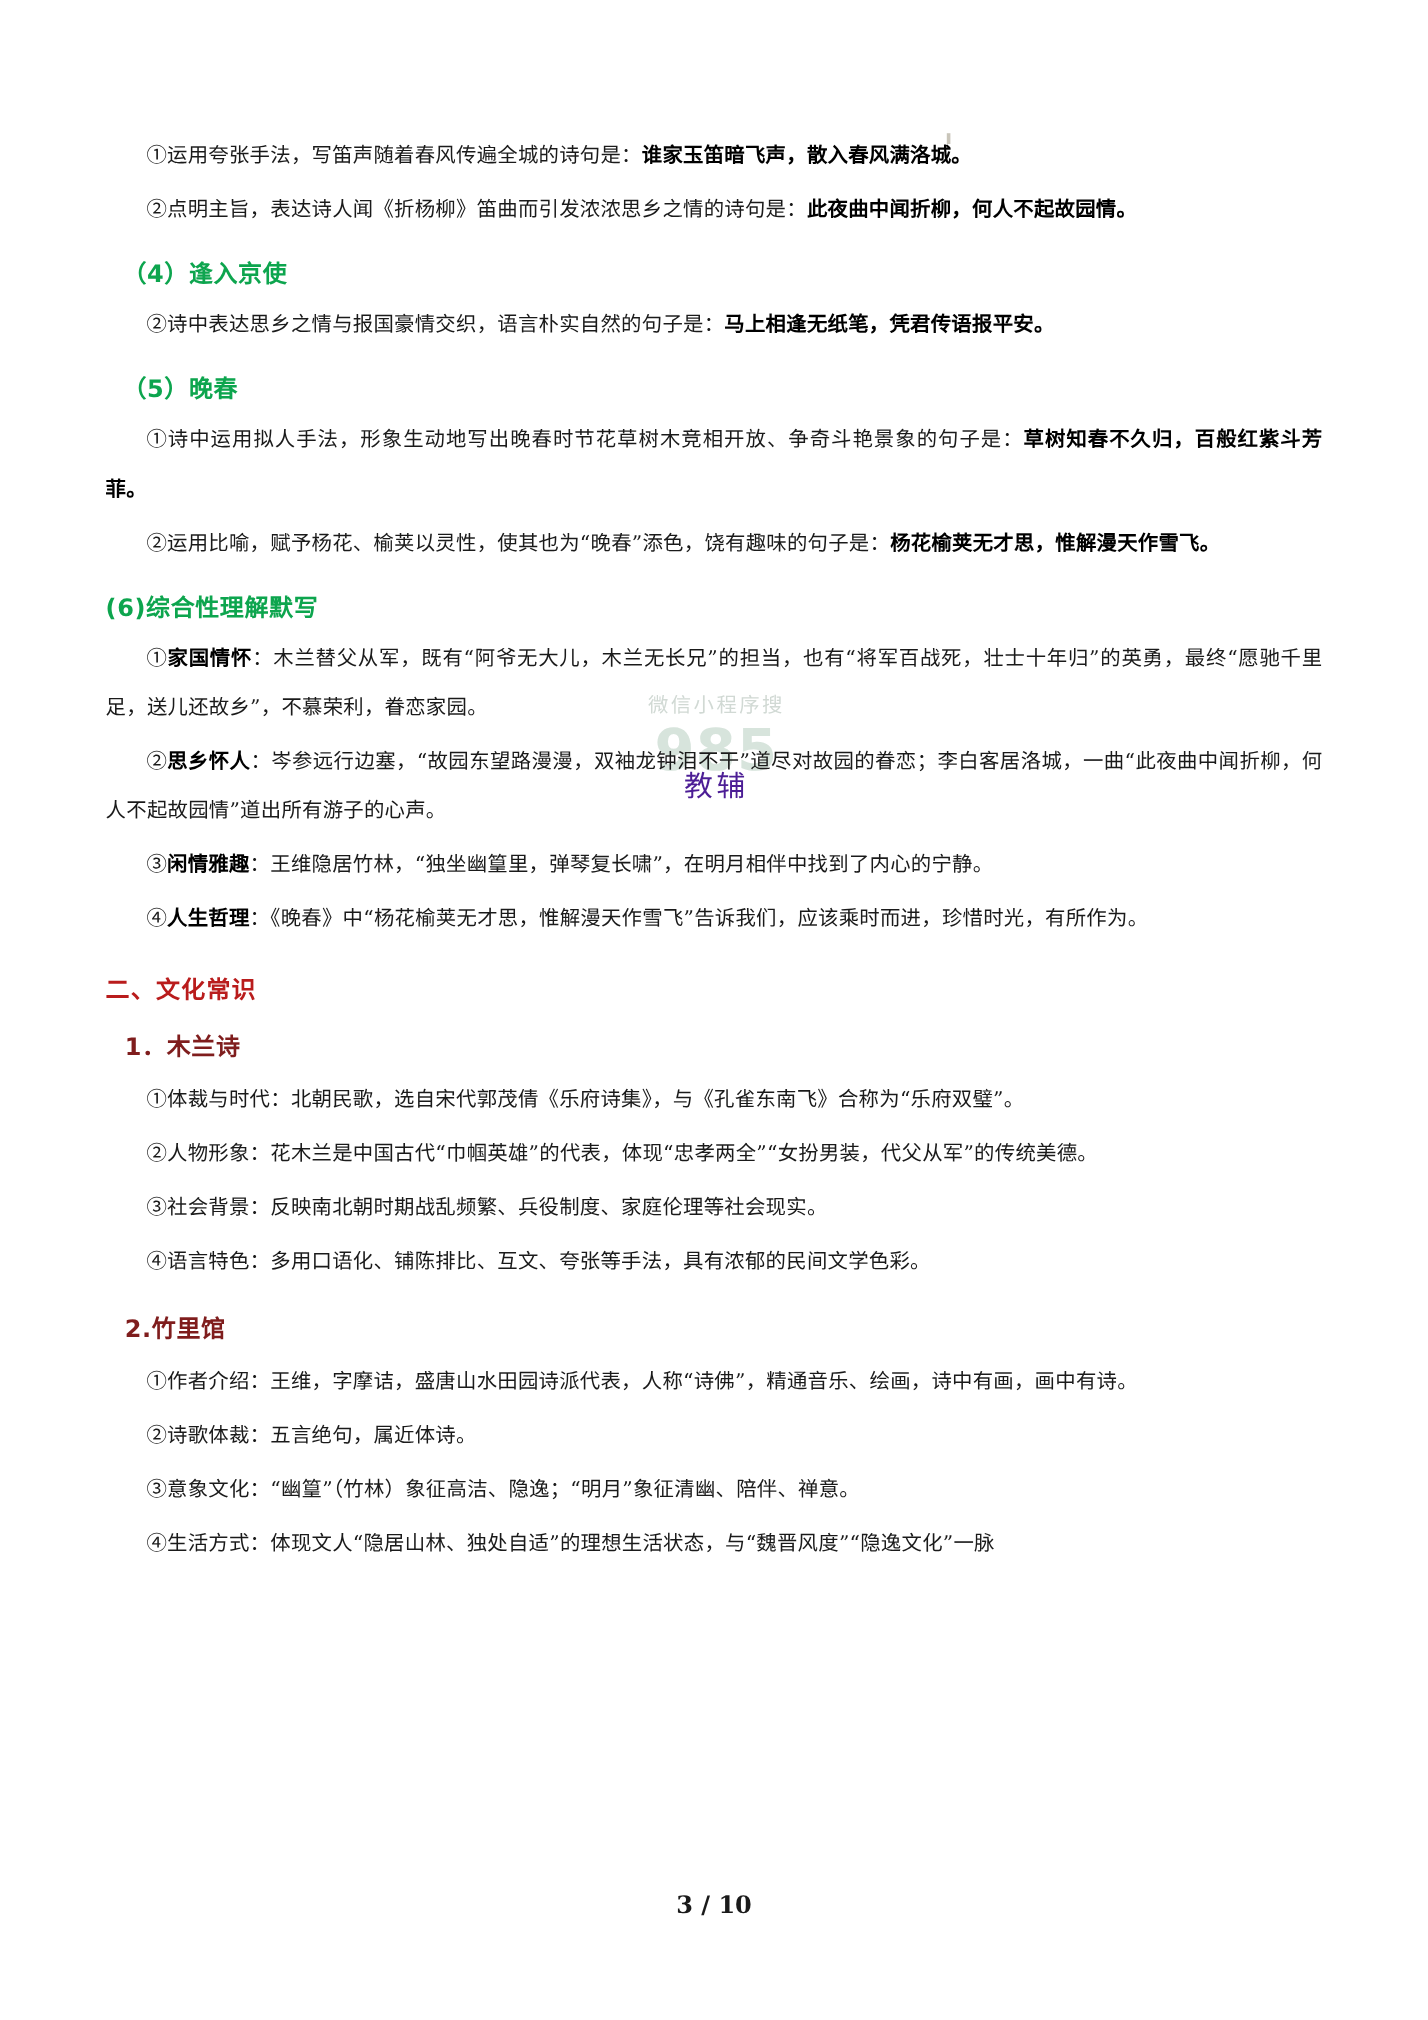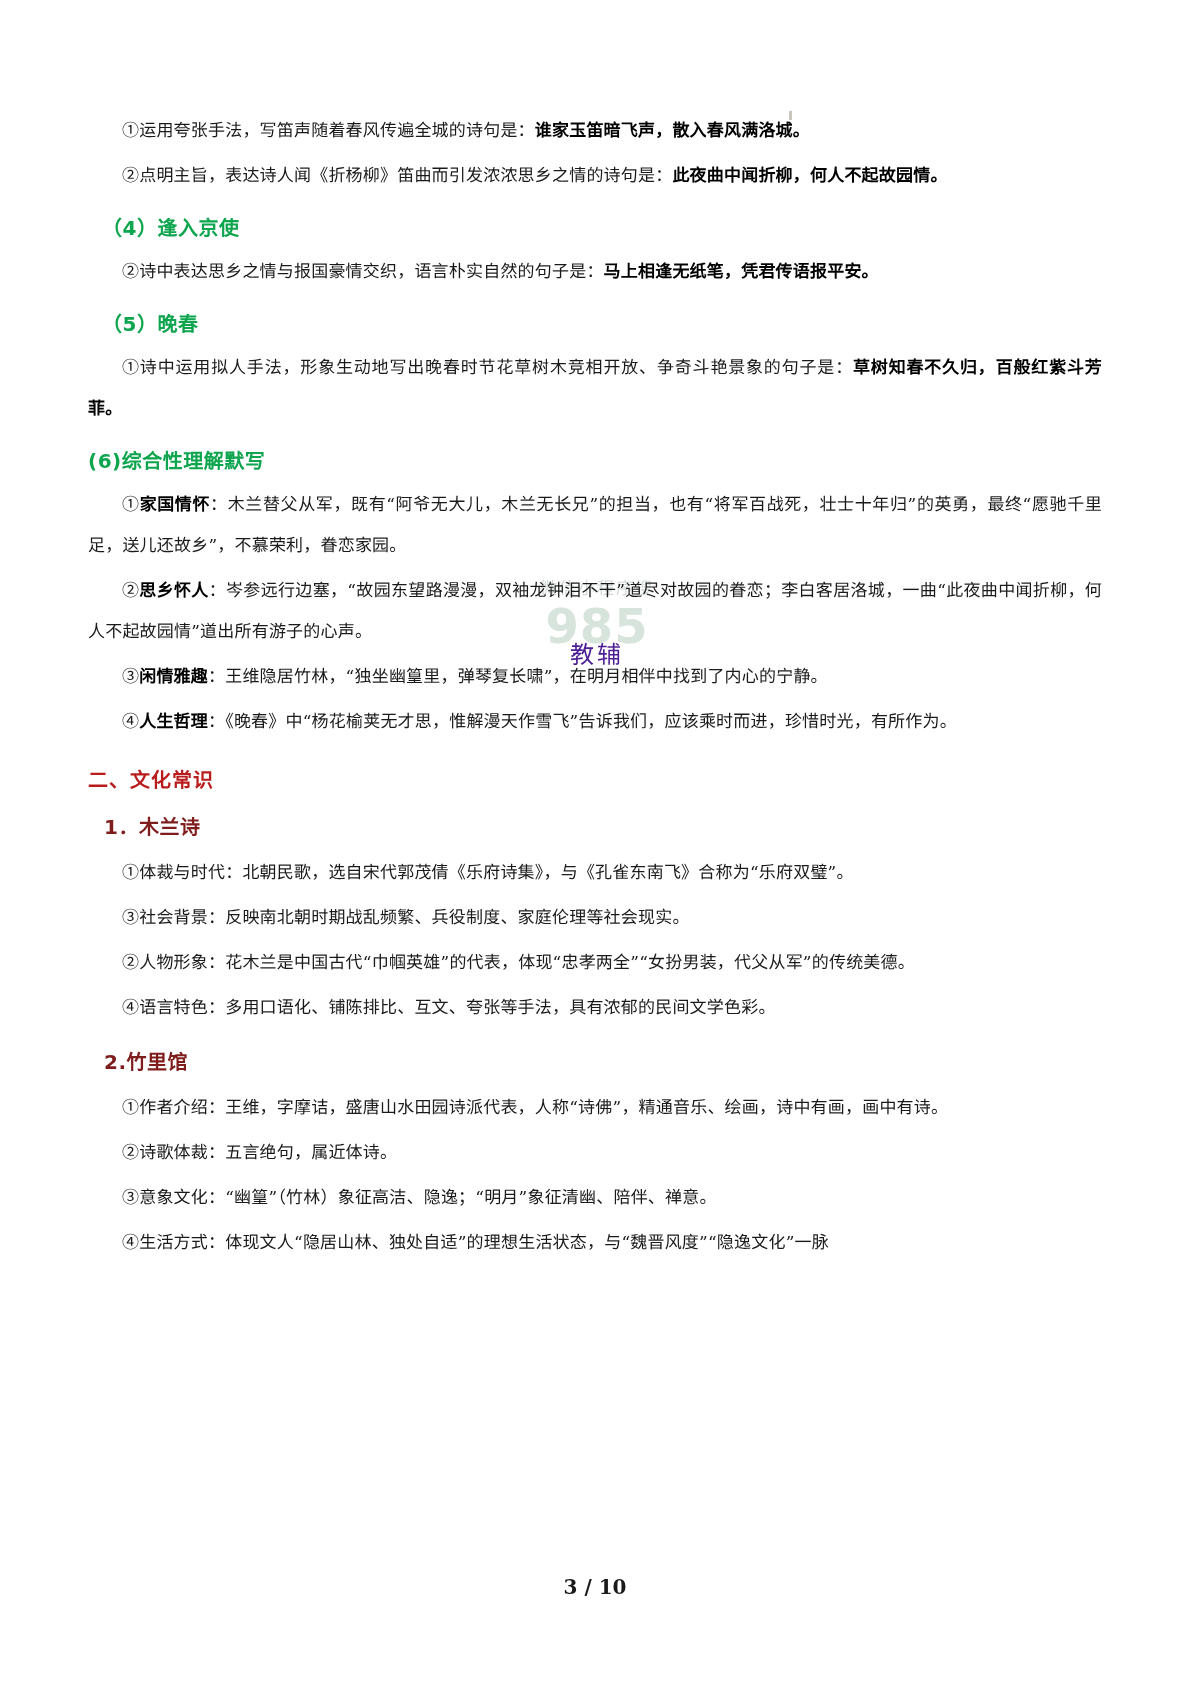--- a/index.html
+++ b/index.html
@@ -158,20 +158,23 @@
     <p class="para indent">
       <span>②</span><span>诗中表达思乡之情与报国豪情交织，语言朴实自然的句子是：</span><span class="q">马上相逢无纸笔，凭君传语报平安。</span>
     </p>
 
     <h3 class="h-green sub">（5）晚春</h3>
 
     <p class="para indent">
       <span>①</span><span>诗中运用拟人手法，形象生动地写出晚春时节花草树木竞相开放、争奇斗艳景象的句子是：</span><span class="q">草树知春不久归，百般红紫斗芳菲。</span>
     </p>
 
+    <p class="para indent">
+      <span>②</span><span>运用比喻，赋予杨花、榆荚以灵性，使其也为“晚春”添色，饶有趣味的句子是：</span><span class="q">杨花榆荚无才思，惟解漫天作雪飞。</span>
+    </p>
 
     <h3 class="h-green flush">(6)综合性理解默写</h3>
 
     <p class="para indent">
       <span>①</span><span class="lead">家国情怀</span><span>：木兰替父从军，既有“阿爷无大儿，木兰无长兄”的担当，也有“将军百战死，壮士十年归”的英勇，最终“愿驰千里足，送儿还故乡”，不慕荣利，眷恋家园。</span>
     </p>
 
     <p class="para indent">
       <span>②</span><span class="lead">思乡怀人</span><span>：岑参远行边塞，“故园东望路漫漫，双袖龙钟泪不干”道尽对故园的眷恋；李白客居洛城，一曲“此夜曲中闻折柳，何人不起故园情”道出所有游子的心声。</span>
     </p>
@@ -186,25 +189,25 @@
 
     <h2 class="h-section">二、文化常识</h2>
 
     <h3 class="h-item">1．木兰诗</h3>
 
     <p class="para indent">
       <span>①</span><span>体裁与时代：北朝民歌，选自宋代郭茂倩《乐府诗集》，与《孔雀东南飞》合称为“乐府双璧”。</span>
     </p>
 
     <p class="para indent">
+      <span>②</span><span>人物形象：花木兰是中国古代“巾帼英雄”的代表，体现“忠孝两全”“女扮男装，代父从军”的传统美德。</span>
+    </p>
+
+    <p class="para indent">
       <span>③</span><span>社会背景：反映南北朝时期战乱频繁、兵役制度、家庭伦理等社会现实。</span>
-    </p>
-
-    <p class="para indent">
-      <span>②</span><span>人物形象：花木兰是中国古代“巾帼英雄”的代表，体现“忠孝两全”“女扮男装，代父从军”的传统美德。</span>
     </p>
 
     <p class="para indent">
       <span>④</span><span>语言特色：多用口语化、铺陈排比、互文、夸张等手法，具有浓郁的民间文学色彩。</span>
     </p>
 
     <h3 class="h-item">2.竹里馆</h3>
 
     <p class="para indent">
       <span>①</span><span>作者介绍：王维，字摩诘，盛唐山水田园诗派代表，人称“诗佛”，精通音乐、绘画，诗中有画，画中有诗。</span>

